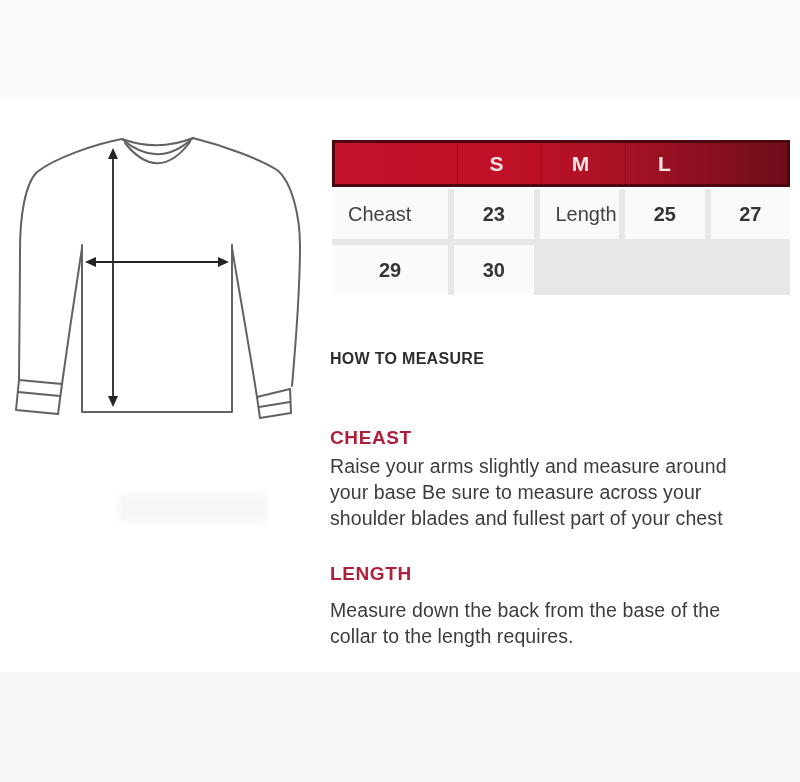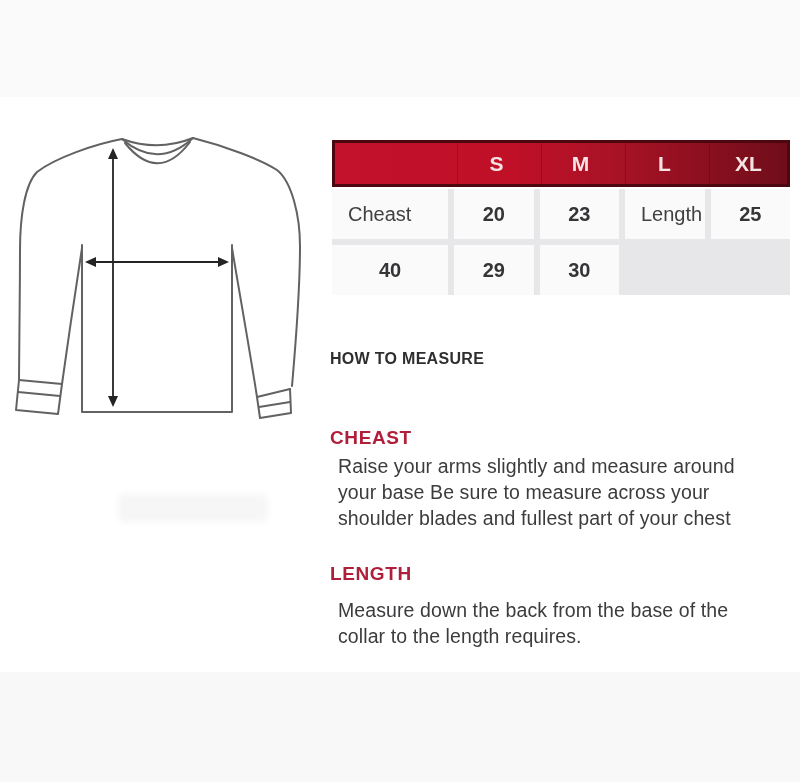--- a/index.html
+++ b/index.html
@@ -36,21 +36,21 @@
       font-size:20px; color:#353537;
   }
   .table-body .cell.rowlabel { justify-content:flex-start; padding-left:16px; font-weight:normal; color:#414143; font-size:20px; }
   .table-body .cell.num { font-weight:bold; }
 
   
   .howto-title { position:absolute; left:330px; top:350px; font-size:16px; font-weight:bold;
                  color:#2e2e30; letter-spacing:0.3px; }
   .sec-heading { position:absolute; left:330px; font-size:19px; font-weight:bold;
                  color:#b01f3a; letter-spacing:0.6px; }
-  .sec-text    { position:absolute; left:338px; font-size:19.5px; line-height:26px;
+  .sec-text    { position:absolute; left:330px; font-size:19.5px; line-height:26px;
                  color:#3c3c3e; letter-spacing:0.1px; }
   #cheast-heading { top:427px; }
   #cheast-text    { top:453px; }
   #length-heading { top:563px; }
   #length-text    { top:597px; }
 </style>
 </head>
 <body>
 
 <div class="stage">
@@ -92,29 +92,27 @@
       <path d="M219,136 L208,131 L208,141 Z" fill="#242424" stroke="none"></path>
     </g>
   </svg>
 
   <div class="size-table">
     <div class="table-header">
       <div class="hcell"></div>
       <div class="hcell sep">S</div>
       <div class="hcell sep">M</div>
       <div class="hcell sep">L</div>
-      <div class="hcell sep">XL</div>
     </div>
     <div class="table-body">
       <div class="cell rowlabel">Cheast</div>
-      <div class="cell num">20</div>
       <div class="cell num">23</div>
       <div class="cell rowlabel">Length</div>
       <div class="cell num">25</div>
-      <div class="cell num">40</div>
+      <div class="cell num">27</div>
       <div class="cell num">29</div>
       <div class="cell num">30</div>
     </div>
   </div>
 
   <div class="howto-title">HOW TO MEASURE</div>
 
   <div class="sec-heading" id="cheast-heading">CHEAST</div>
   <div class="sec-text" id="cheast-text">
     <div>Raise your arms slightly and measure around</div>

